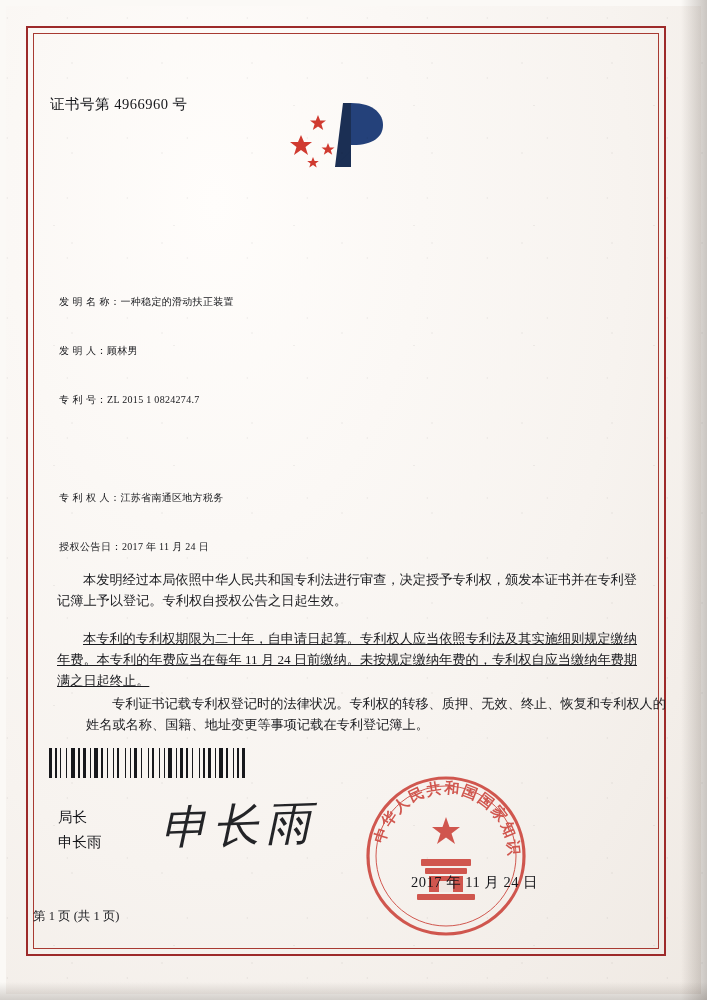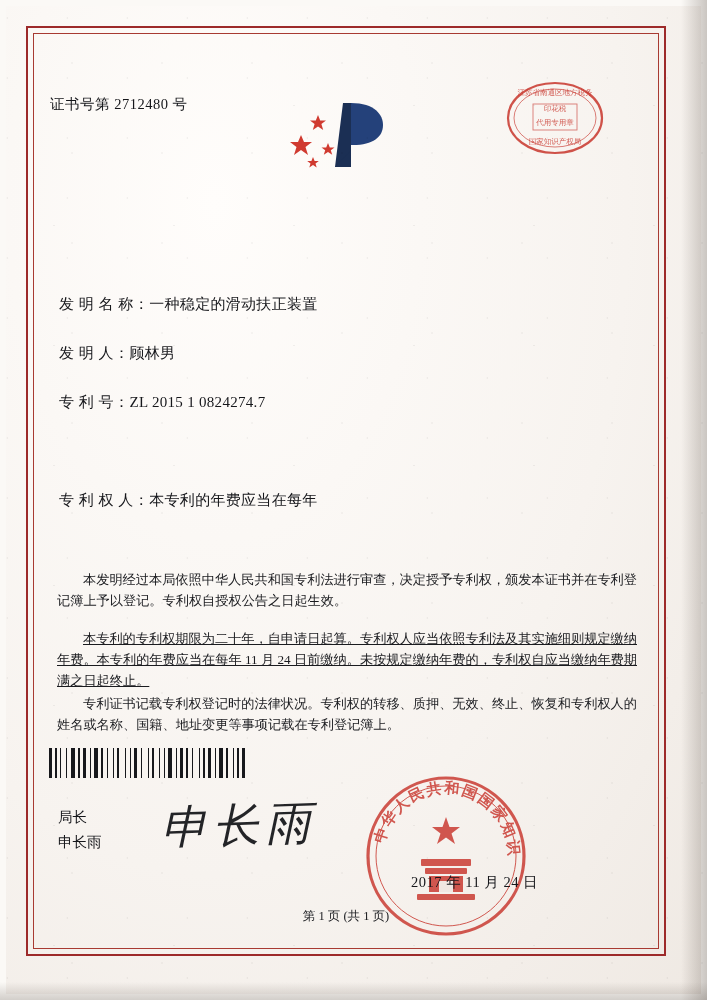--- a/index.html
+++ b/index.html
@@ -117,21 +117,21 @@
     font-weight: bold;
     color: #101114;
     text-indent: 12px;
     font-family: "Liberation Serif", "DejaVu Serif", serif;
   }
 
   
   .field {
     position: absolute;
     left: 26px;
-    font-size: 15px;
+    font-size: 10px;
     color: #16171b;
     white-space: nowrap;
     font-family: "Liberation Serif", "DejaVu Serif", serif;
   }
   .field .lbl { letter-spacing: 0.5px; }
   .field .val { letter-spacing: 0.3px; }
 
   #f-name   { top: 262px; }
   #f-inv    { top: 311px; text-align: center; }
   #f-patno  { top: 360px; }
@@ -146,21 +146,21 @@
     width: 580px;
     font-size: 13.2px;
     line-height: 21px;
     color: #1a1b1f;
     text-indent: 26px;
     text-align: justify;
     font-family: "Liberation Serif", "DejaVu Serif", serif;
   }
   #p1 { top: 536px; }
   #p2 { top: 595px; text-decoration: underline; }
-  #p3 { top: 660px; }
+  #p3 { top: 660px; margin-left: 29px; }
 
   
   #barcode {
     position: absolute;
     left: 16px;
     top: 715px;
     width: 210px;
     height: 30px;
   }
   #barcode i {
@@ -209,21 +209,21 @@
     font-size: 14.5px;
     color: #16171b;
     letter-spacing: 0.5px;
   }
 
   #page-no {
     position: absolute;
     left: 0;
     top: 875px;
     width: 626px;
-    text-align: center;
+    text-align: left;
     font-size: 12.5px;
     color: #1a1b1f;
   }
 
   
   #speckle {
     position: absolute;
     inset: 0;
     pointer-events: none;
     opacity: 0.05;
@@ -238,64 +238,54 @@
 <body>
 
 <div id="scan">
   <div id="paper"></div>
 
   <div id="border-outer"></div>
   <div id="border-inner"></div>
 
   <div id="content">
 
-    <div class="cert-no">证书号第 2712480 号</div>
+    <div class="cert-no">证书号第 4966960 号</div>
 
     <div id="logo">
       <svg width="130" height="80" viewBox="0 0 130 80">
 
         <g fill="#d03a30">
           <polygon points="30,40 33,47 41,47 34.5,52 37,60 30,55 23,60 25.5,52 19,47 27,47"></polygon>
           <polygon points="47,20 49.2,25.5 55,25.5 50.4,29 52.2,35 47,31.5 41.8,35 43.6,29 39,25.5 44.8,25.5"></polygon>
           <polygon points="57,48 58.8,52.4 63.5,52.4 59.8,55.2 61.2,59.8 57,57 52.8,59.8 54.2,55.2 50.5,52.4 55.2,52.4"></polygon>
           <polygon points="42,62 43.6,66 47.8,66 44.5,68.5 45.7,72.6 42,70 38.3,72.6 39.5,68.5 36.2,66 40.4,66"></polygon>
         </g>
 
         <path d="M72 8 L80 8 L80 72 L64 72 Z" fill="#1b2f54"></path>
         <path d="M80 8 C104 8 112 20 112 30 C112 42 102 50 82 50 L80 50 Z" fill="#24417a"></path>
         <path d="M64 72 L80 55 L80 72 Z" fill="#1b2f54"></path>
       </svg>
     </div>
 
-    <div id="oval-stamp">
-      <svg width="105" height="80" viewBox="0 0 105 80">
-        <ellipse cx="52" cy="40" rx="47" ry="35" fill="none" stroke="#c8352c" stroke-width="2.2" opacity="0.85"></ellipse>
-        <ellipse cx="52" cy="40" rx="41" ry="29" fill="none" stroke="#c8352c" stroke-width="0.9" opacity="0.7"></ellipse>
-        <g fill="#c8352c" opacity="0.8" font-family="Liberation Serif, serif" font-size="7.5">
-          <text x="52" y="17" text-anchor="middle">江苏省南通区地方税务</text>
-          <text x="52" y="33" text-anchor="middle">印花税</text>
-          <text x="52" y="47" text-anchor="middle">代用专用章</text>
-          <text x="52" y="66" text-anchor="middle">国家知识产权局</text>
-        </g>
-        <rect x="30" y="26" width="44" height="26" fill="none" stroke="#c8352c" stroke-width="0.9" opacity="0.65"></rect>
-      </svg>
-    </div>
 
 
     <div class="field" id="f-name">
       <span class="lbl">发 明 名 称：</span><span class="val">一种稳定的滑动扶正装置</span>
     </div>
     <div class="field" id="f-inv">
       <span class="lbl">发  明  人：</span><span class="val">顾林男</span>
     </div>
     <div class="field" id="f-patno">
       <span class="lbl">专  利  号：</span><span class="val">ZL 2015 1 0824274.7</span>
     </div>
     <div class="field" id="f-owner">
-      <span class="lbl">专 利 权 人：</span><span class="val">本专利的年费应当在每年</span>
+      <span class="lbl">专 利 权 人：</span><span class="val">江苏省南通区地方税务</span>
+    </div>
+    <div class="field" id="f-grant">
+      <span class="lbl">授权公告日：</span><span class="val">2017 年 11 月 24 日</span>
     </div>
 
     <div class="para" id="p1">本发明经过本局依照中华人民共和国专利法进行审查，决定授予专利权，颁发本证书并在专利登记簿上予以登记。专利权自授权公告之日起生效。</div>
     <div class="para" id="p2">本专利的专利权期限为二十年，自申请日起算。专利权人应当依照专利法及其实施细则规定缴纳年费。本专利的年费应当在每年 11 月 24 日前缴纳。未按规定缴纳年费的，专利权自应当缴纳年费期满之日起终止。</div>
     <div class="para" id="p3">专利证书记载专利权登记时的法律状况。专利权的转移、质押、无效、终止、恢复和专利权人的姓名或名称、国籍、地址变更等事项记载在专利登记簿上。</div>
 
     <div id="barcode"><i style="width:3px"></i><i style="width:1px;background:transparent"></i><i style="width:2px"></i><i style="width:1px;background:transparent"></i><i style="width:1px"></i><i style="width:3px;background:transparent"></i><i style="width:1px"></i><i style="width:2px;background:transparent"></i><i style="width:4px"></i><i style="width:1px;background:transparent"></i><i style="width:2px"></i><i style="width:1px;background:transparent"></i><i style="width:3px"></i><i style="width:2px;background:transparent"></i><i style="width:1px"></i><i style="width:1px;background:transparent"></i><i style="width:4px"></i><i style="width:1px;background:transparent"></i><i style="width:2px"></i><i style="width:2px;background:transparent"></i><i style="width:1px"></i><i style="width:3px;background:transparent"></i><i style="width:1px"></i><i style="width:1px;background:transparent"></i><i style="width:2px"></i><i style="width:4px;background:transparent"></i><i style="width:1px"></i><i style="width:2px;background:transparent"></i><i style="width:1px"></i><i style="width:1px;background:transparent"></i><i style="width:3px"></i><i style="width:2px;background:transparent"></i><i style="width:1px"></i><i style="width:4px;background:transparent"></i><i style="width:1px"></i><i style="width:1px;background:transparent"></i><i style="width:2px"></i><i style="width:3px;background:transparent"></i><i style="width:1px"></i><i style="width:2px;background:transparent"></i><i style="width:1px"></i><i style="width:1px;background:transparent"></i><i style="width:4px"></i><i style="width:2px;background:transparent"></i><i style="width:1px"></i><i style="width:1px;background:transparent"></i><i style="width:3px"></i><i style="width:1px;background:transparent"></i><i style="width:2px"></i><i style="width:2px;background:transparent"></i><i style="width:1px"></i><i style="width:4px;background:transparent"></i><i style="width:1px"></i><i style="width:1px;background:transparent"></i><i style="width:2px"></i><i style="width:1px;background:transparent"></i><i style="width:3px"></i><i style="width:2px;background:transparent"></i><i style="width:1px"></i><i style="width:1px;background:transparent"></i><i style="width:4px"></i><i style="width:1px;background:transparent"></i><i style="width:2px"></i><i style="width:3px;background:transparent"></i><i style="width:1px"></i><i style="width:1px;background:transparent"></i><i style="width:2px"></i><i style="width:1px;background:transparent"></i><i style="width:3px"></i><i style="width:1px;background:transparent"></i></div>
 
     <div id="sig-labels">
       <div>局长</div>

